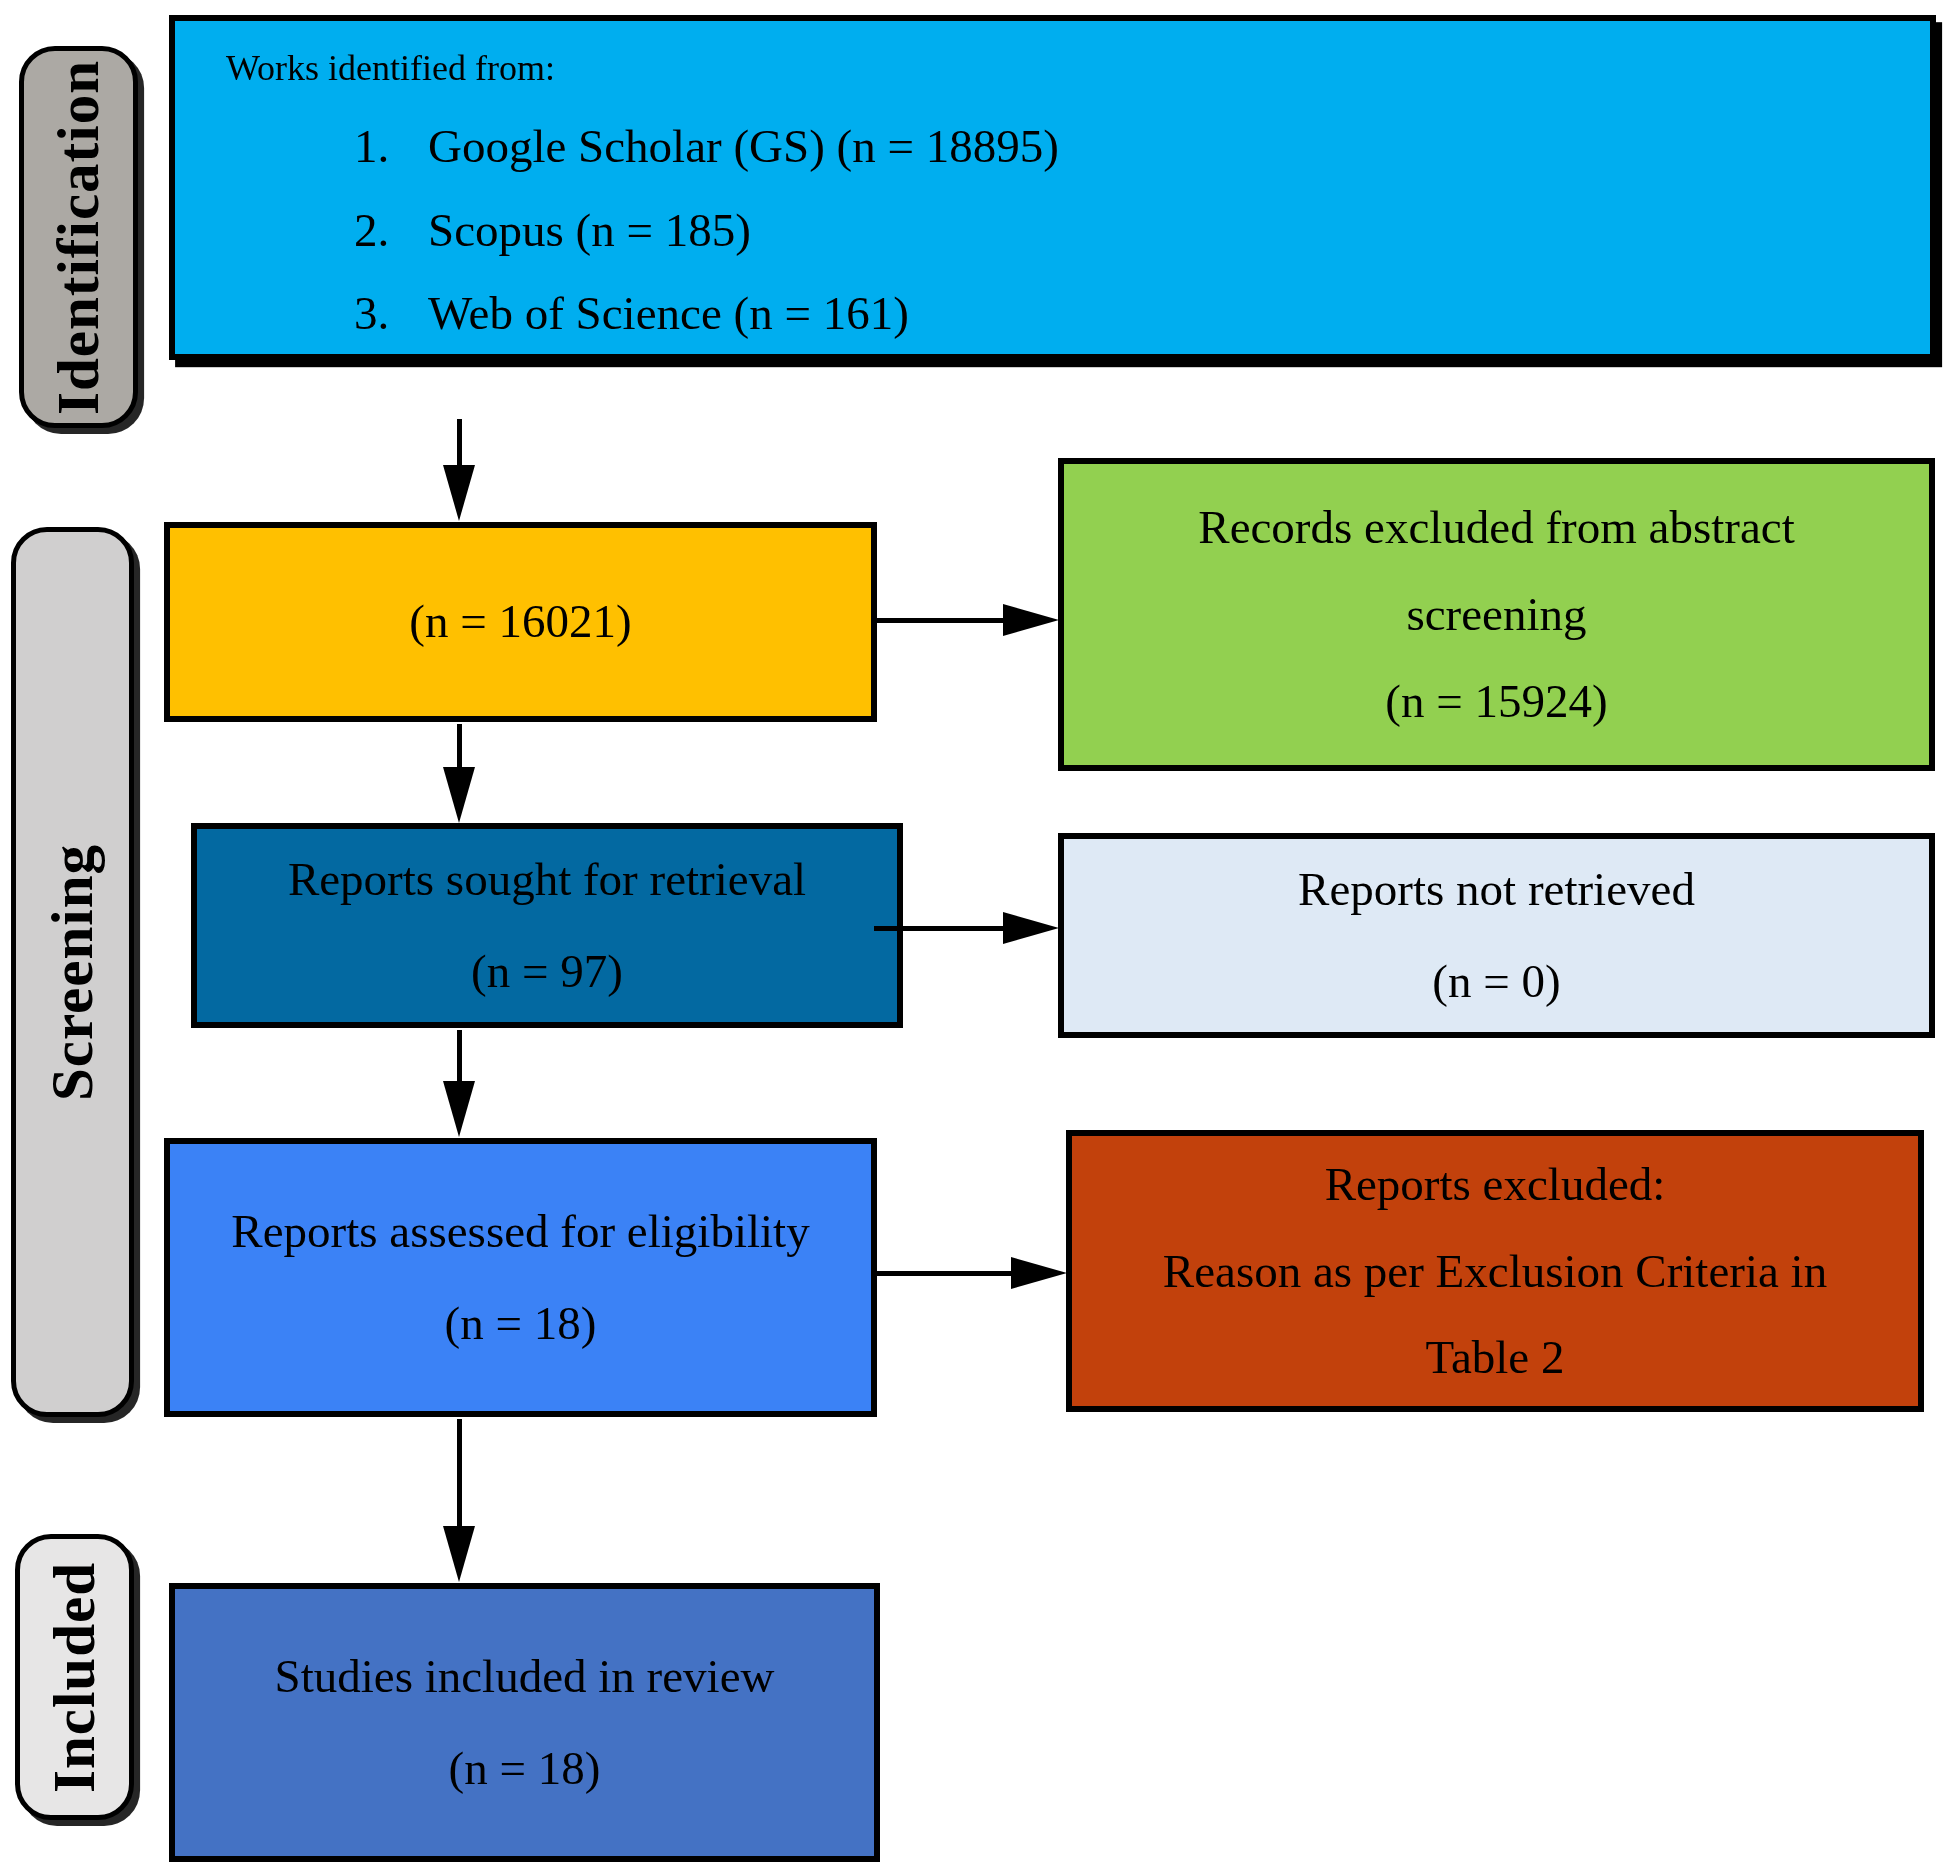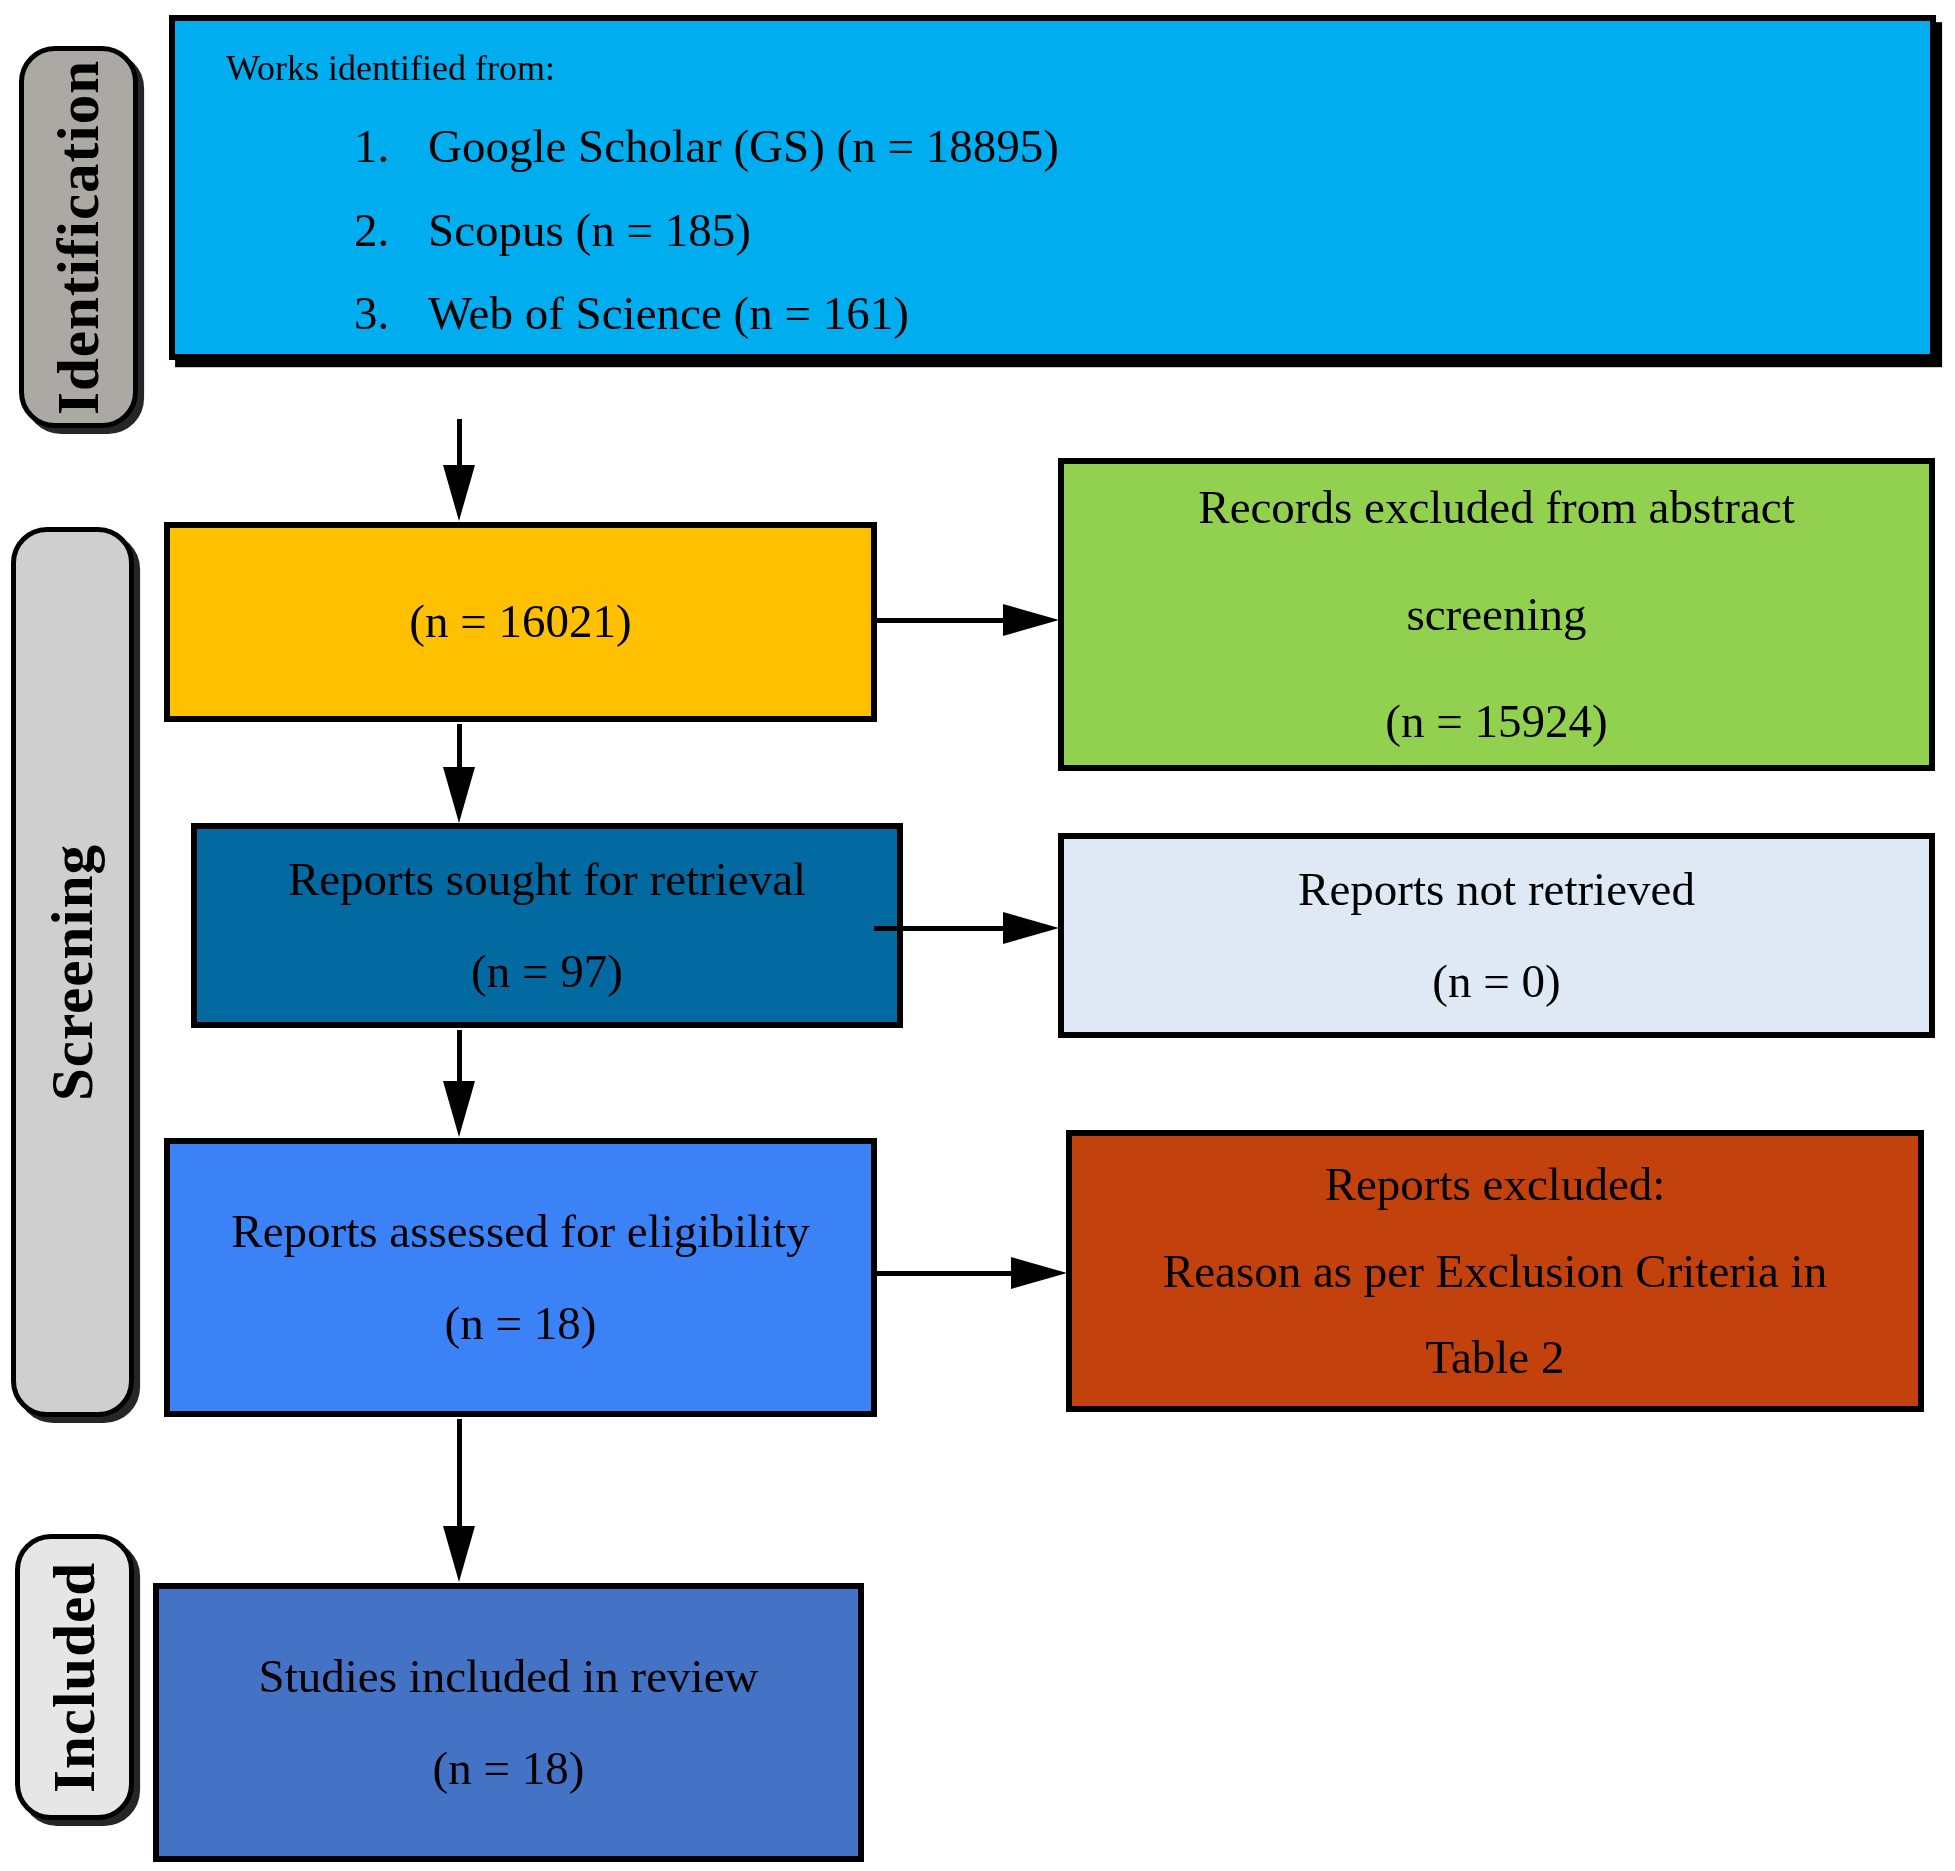--- a/index.html
+++ b/index.html
@@ -117,21 +117,21 @@
     <div class="works-item">
       <span class="num">3.</span>
       <span>Web of Science (n = 161)</span>
     </div>
   </div>
 
   <div class="box" style="left: 164px; top: 522px; width: 713px; height: 200px; background: rgb(255, 192, 0);">
     <div class="bline">(n = 16021)</div>
   </div>
 
-  <div class="box tight" style="left: 1058px; top: 458px; width: 877px; height: 313px; background: rgb(146, 208, 80); justify-content: space-between;">
+  <div class="box tight" style="left: 1058px; top: 458px; width: 877px; height: 313px; background: rgb(146, 208, 80);">
     <div class="bline">Records excluded from abstract</div>
     <div class="bline">screening</div>
     <div class="bline">(n = 15924)</div>
   </div>
 
   <div class="box" style="left: 176px; top: 823px; width: 712px; height: 205px; background: #0369a1; margin-left: 15px;">
     <div class="bline">Reports sought for retrieval</div>
     <div class="bline">(n = 97)</div>
   </div>
 
@@ -144,21 +144,21 @@
     <div class="bline">Reports assessed for eligibility</div>
     <div class="bline">(n = 18)</div>
   </div>
 
   <div class="box tight" style="left: 1066px; top: 1130px; width: 858px; height: 282px; background: #c2410c;">
     <div class="bline">Reports excluded:</div>
     <div class="bline">Reason as per Exclusion Criteria in</div>
     <div class="bline">Table 2</div>
   </div>
 
-  <div class="box" style="left: 153px; top: 1583px; width: 711px; height: 279px; background: rgb(68, 114, 196);">
+  <div class="box" style="left: 169px; top: 1583px; width: 711px; height: 279px; background: rgb(68, 114, 196);">
     <div class="bline">Studies included in review</div>
     <div class="bline">(n = 18)</div>
   </div>
 
   <div>
     <div class="vline" style="left:457px; top:419px; height:51px;"></div>
     <div class="vhead" style="left:443px; top:465px;"></div>
   </div>
   <div>
     <div class="vline" style="left:457px; top:724px; height:49px;"></div>

